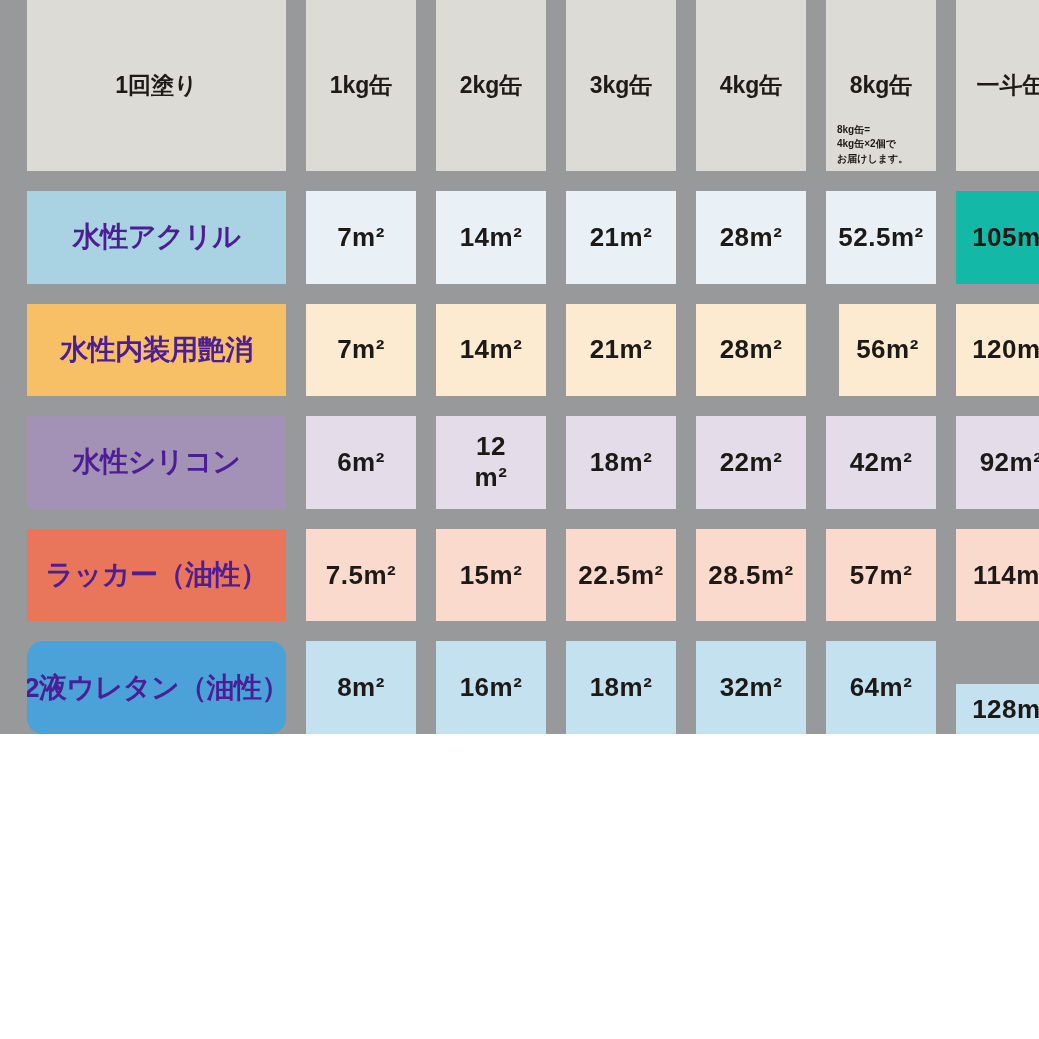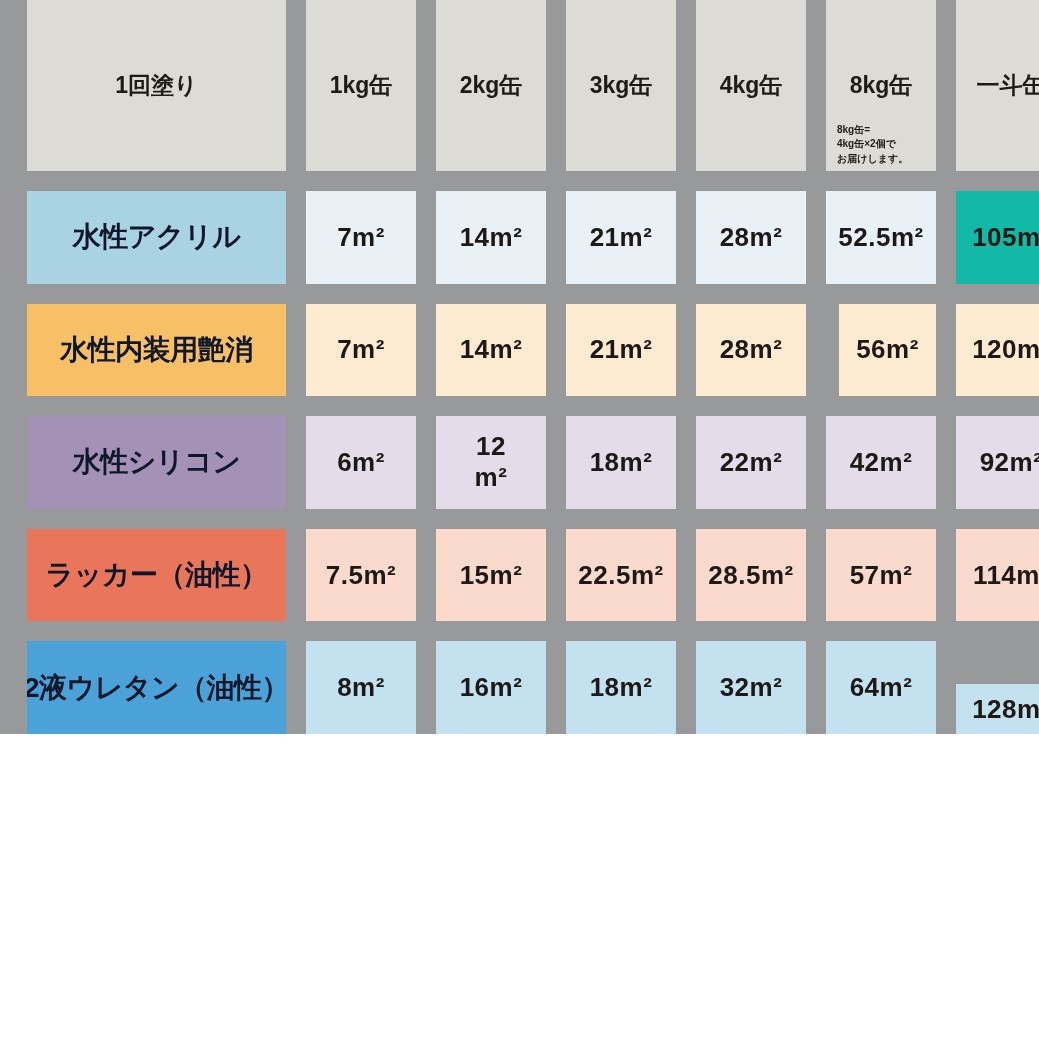--- a/index.html
+++ b/index.html
@@ -31,21 +31,21 @@
     position: absolute;
     left: 11px; right: 2px; bottom: 5px;
     font-size: 10px; line-height: 1.45;
     text-align: left;
     color: var(--text, #1e1a17);
   }
   .cell.rowlabel {
     font-size: 28px;
     letter-spacing: -0.5px;
     white-space: nowrap;
-    color: #0f172a;
+    color: #4c1d95;
     overflow: hidden;
   }
   .cell.value {
     font-size: 26px;
     color: #1d1916;
     letter-spacing: 0.5px;
   }
 </style>
 </head>
 <body>
@@ -178,21 +178,21 @@
       <span>m²</span>
     </div>
     <div class="cell value" style="background: rgb(249, 218, 205);">
       <span>57</span>
       <span>m²</span>
     </div>
     <div class="cell value" style="background: rgb(249, 218, 205);">
       <span>114</span>
       <span>m²</span>
     </div>
-    <div class="cell rowlabel" style="background: rgb(74, 162, 216);">
+    <div class="cell rowlabel" style="background: rgb(74, 162, 216); border-radius: 16px;">
       <span>2液ウレタン（油性）</span>
     </div>
     <div class="cell value" style="background: rgb(196, 225, 240);">
       <span>8</span>
       <span>m²</span>
     </div>
     <div class="cell value" style="background: rgb(196, 225, 240);">
       <span>16</span>
       <span>m²</span>
     </div>

